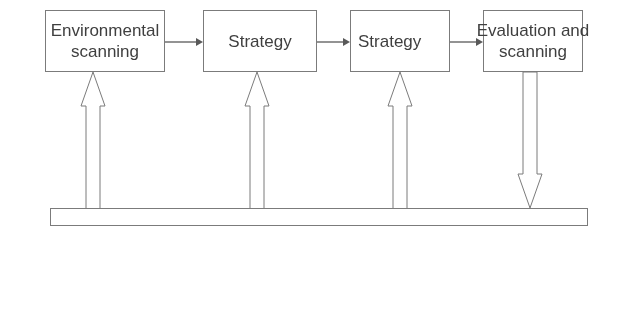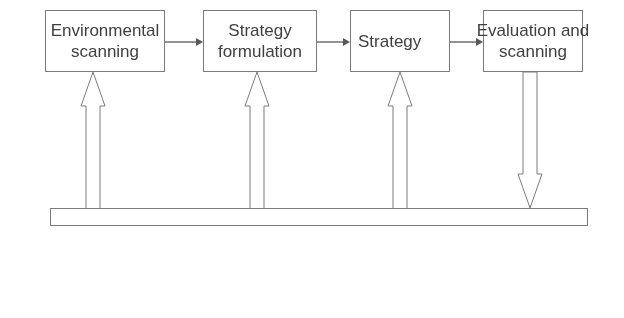--- a/index.html
+++ b/index.html
@@ -59,21 +59,20 @@
 
 <div id="diagram-canvas">
 
   <div class="process-box centered" id="box-0" style="left: 45px; top: 10px; width: 120px; height: 62px; border-color: rgb(123, 123, 123); color: rgb(63, 63, 63);">
     <span class="box-line">Environmental</span>
     <span class="box-line">scanning</span>
   </div>
 
   <div class="process-box centered" id="box-1" style="left: 203px; top: 10px; width: 114px; height: 62px; border-color: rgb(123, 123, 123); color: rgb(63, 63, 63);">
     <span class="box-line">Strategy</span>
-    <span class="box-line">formulation</span>
   </div>
 
   <div class="process-box leftaligned" id="box-2" style="left: 350px; top: 10px; width: 100px; height: 62px; border-color: rgb(123, 123, 123); color: rgb(63, 63, 63);">
     <span class="box-line">Strategy</span>
   </div>
 
   <div class="process-box centered" id="box-3" style="left: 483px; top: 10px; width: 100px; height: 62px; border-color: rgb(123, 123, 123); color: rgb(63, 63, 63);">
     <span class="box-line">Evaluation and</span>
     <span class="box-line">scanning</span>
   </div>

